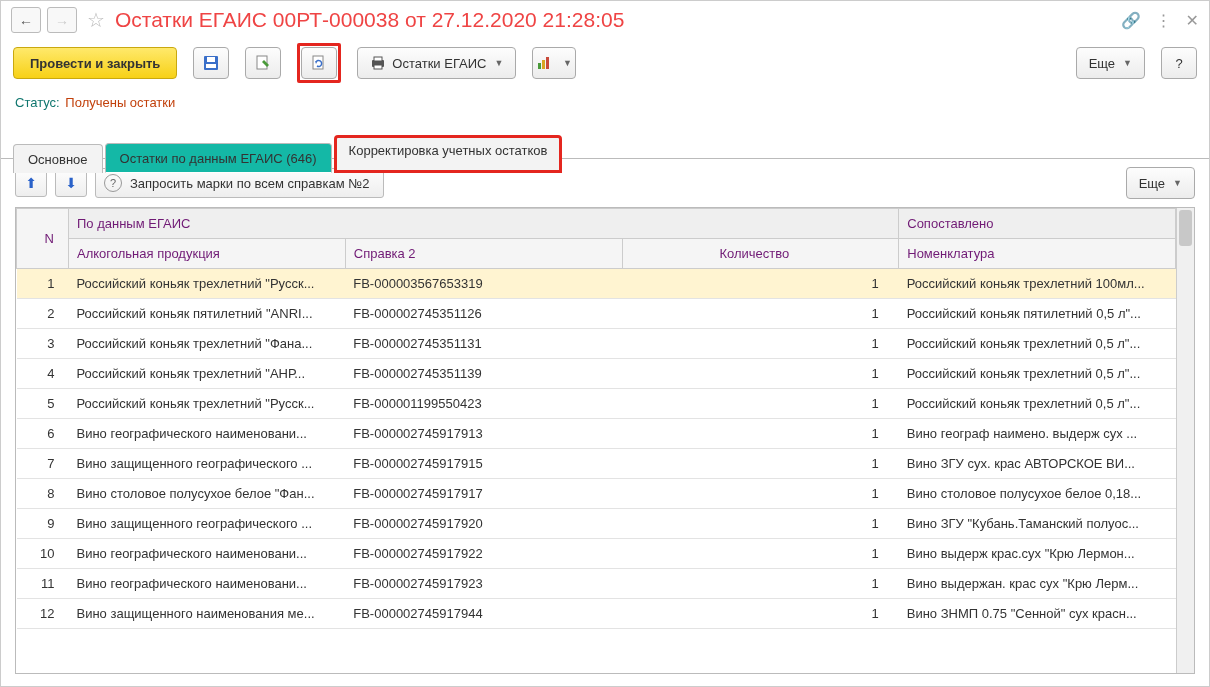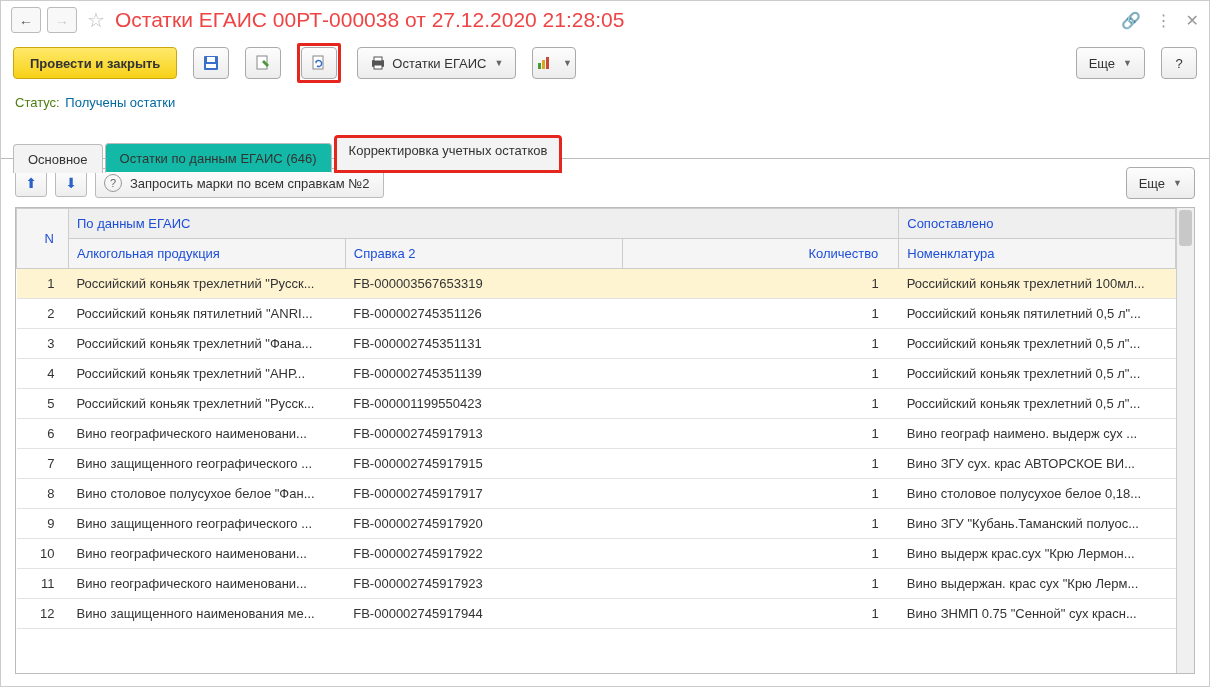--- a/index.html
+++ b/index.html
@@ -58,22 +58,22 @@
   background: linear-gradient(#ffe96b, #f7d117);
   border-color: #c9a80f;
   font-weight: bold;
   padding: 0 16px;
 }
 .btn .dd { font-size: 9px; margin-left: 2px; color: #666; }
 .toolbar-spacer { flex: 1; }
 .highlight-red { border: 3px solid #e4261f; border-radius: 2px; padding: 1px; }
 
 .status-row { padding: 2px 14px 10px 14px; font-size: 13px; }
-.status-label { color: #4d7c0f; }
-.status-value { color: #0369a1; margin-left: 2px; }
+.status-label { color: #0f766e; }
+.status-value { color: #c2410c; margin-left: 2px; }
 
 .tabs {
   display: flex;
   padding: 0 12px;
   border-bottom: 1px solid #bbb;
   gap: 0;
   align-items: flex-end;
 }
 .tab {
   padding: 7px 14px 6px 14px;
@@ -131,21 +131,21 @@
   display: flex;
 }
 .table-scroll { flex: 1; overflow: hidden; }
 table { width: 100%; border-collapse: collapse; table-layout: fixed; }
 th {
   background: #f5f5f5;
   border: 1px solid #ccc;
   padding: 7px 8px;
   text-align: left;
   font-weight: normal;
-  color: #1d4ed8;
+  color: #701a75;
   font-size: 13px;
 }
 th.group { background: #efefef; }
 td {
   border-bottom: 1px solid #e3e3e3;
   padding: 7px 8px;
   white-space: nowrap;
   overflow: hidden;
   text-overflow: ellipsis;
   font-size: 13px;
@@ -272,21 +272,21 @@
       <table>
         <thead>
           <tr>
             <th rowspan="2" class="col-n">N</th>
             <th colspan="3" class="group">По данным ЕГАИС</th>
             <th class="group">Сопоставлено</th>
           </tr>
           <tr>
             <th class="col-prod">Алкогольная продукция</th>
             <th class="col-ref">Справка 2</th>
-            <th class="col-qty" style="text-align:right">Количество</th>
+            <th class="col-qty" style="text-align:center">Количество</th>
             <th class="col-nom">Номенклатура</th>
           </tr>
         </thead>
         <tbody id="tbody">
             <tr class="selected">
               <td class="col-n">1</td>
               <td class="col-prod">Российский коньяк трехлетний "Русск...</td>
               <td class="col-ref">FB-000003567653319</td>
               <td class="col-qty">1</td>
               <td class="col-nom">Российский коньяк трехлетний 100мл...</td>

